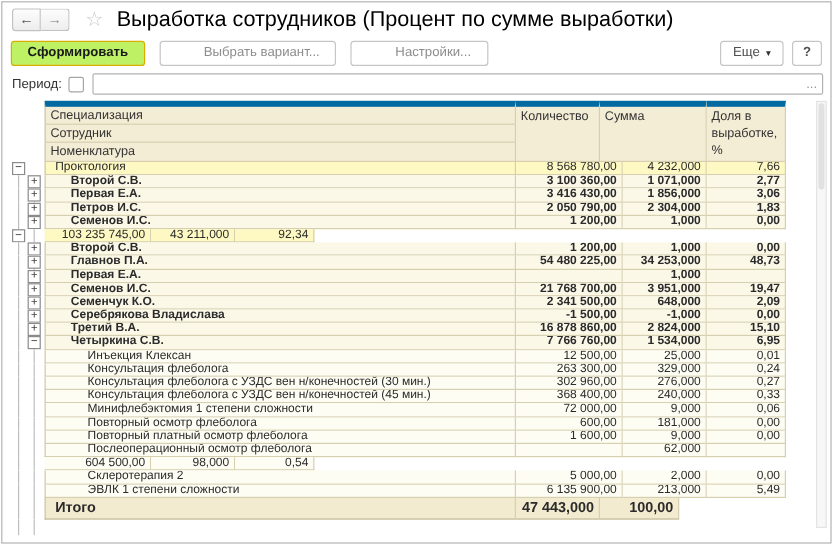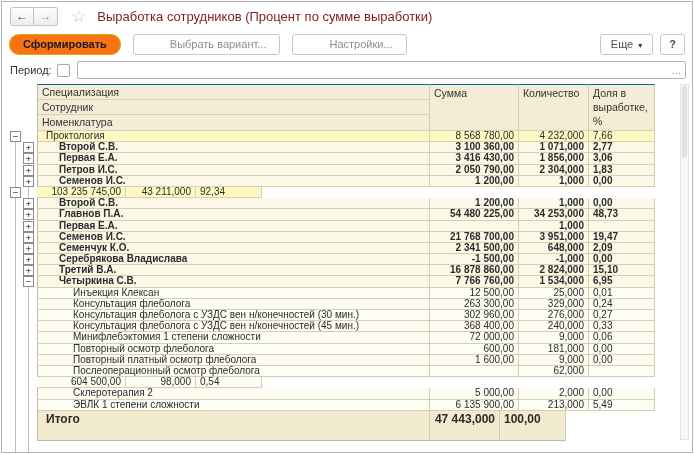--- a/index.html
+++ b/index.html
@@ -9,27 +9,27 @@
             background:#fff; overflow:hidden; }
 
   
   .topbar { position:absolute; top:0; left:0; right:0; height:28px; display:flex; align-items:center; padding-left:8px; }
   .navgrp { display:flex; }
   .nav-btn { width:24px; height:19px; border:1px solid #c2c2c2; background:linear-gradient(#fdfdfd,#ededed);
              font-size:12px; line-height:16px; text-align:center; cursor:pointer; padding:0; }
   .nav-btn.left  { border-radius:3px 0 0 3px; color:#555; }
   .nav-btn.right { border-radius:0 3px 3px 0; border-left:none; color:#9a9a9a; }
   .star { font-size:17px; color:#c9c9c9; margin:0 11px 0 13px; line-height:1; cursor:pointer; }
-  .title { font-size:13px; color:#7f1d1d; }
+  .title { font-size:18px; color:#000000; }
 
   
   .toolbar { position:absolute; top:31px; left:0; right:0; height:22px; display:flex; align-items:center; padding:0 7px; }
   .btn { height:21px; border:1px solid #c6c6c6; border-radius:3px; background:#fff;
          font-size:11px; color:#8d8d8d; padding:0 13px; cursor:pointer; font-family:inherit; }
-  .btn.primary { background:#f97316; border-color:#d9ae00; color:#1a1a1a; font-weight:700;border-radius:10px; }
+  .btn.primary { background:#bef264; border-color:#d9ae00; color:#1a1a1a; font-weight:700; }
   .btn + .btn { margin-left:12px;padding-left:36px; }
   .btn.more { margin-left:auto; color:#4f4f4f; padding:0 10px; }
   .btn.more .caret { font-size:8px; color:#333; margin-left:5px; }
   .btn.help { margin-left:7px; color:#4f4f4f; padding:0 8px; font-weight:700; }
 
   
   .period-row { position:absolute; top:58px; left:0; right:0; height:20px; display:flex; align-items:center; padding:0 6px 0 8px; }
   .plabel { font-size:11px; color:#333; }
   .checkbox { width:13px; height:13px; border:1px solid #a6a6a6; border-radius:2px; background:#fff; margin-left:5px; cursor:pointer; flex:none; }
   .pinput { flex:1; height:18px; margin-left:7px; border:1px solid #b3b3b3; border-radius:2px; background:#fff; position:relative; cursor:text; }
@@ -47,38 +47,38 @@
                  background-size:1px 100%,1px 100%; background-position:8px 0,21px 0; background-repeat:no-repeat; }
   .expander { position:absolute; top:0; width:11px; height:11px; border:1px solid #8a8a8a; background:#fff;
               font-family:"DejaVu Sans Mono", monospace; font-size:9px; line-height:9px; text-align:center; color:#444; cursor:pointer; }
   .e1 { left:3px; } .e2 { left:16px; }
 
   .c { border-right:1px solid #d6cfb0; border-bottom:1px solid #d6cfb0; overflow:hidden; white-space:nowrap;
        font-size:10px; color:#2b2b2b; }
   .cname { width:393px; padding:0 4px; border-left:1px solid #c2ba9a; }
   .csum  { width:89px; text-align:right; padding:0 4px; }
   .cqty  { width:70px; text-align:right; padding:0 4px; }
-  .cshr  { width:66px; padding:0 4px; }
-
-  .trow.header .c { background:#f4edd5; border-top:1px solid #0369a1; font-size:10.5px; color:#333; }
+  .cshr  { width:66px; text-align:right; padding:0 4px; }
+
+  .trow.header .c { background:#f4edd5; border-top:5px solid #0369a1; font-size:10.5px; color:#333; }
   .trow.header .cname { padding:0; }
   .hline { height:15px; line-height:14px; padding:0 4px; border-bottom:1px solid #d6cfb0; }
   .hline:last-child { border-bottom:none; }
   .hnum { text-align:left; white-space:normal; line-height:14px; padding-top:1px; }
 
   .trow.data { height:11.2px; }
   .trow.data .c { line-height:10.5px; }
   .trow.lvl1 .c { background:#fef9c3; }
   .trow.lvl2 .c { background:#fbf8e8;font-weight:bold; }
   .trow.lvl3 .c { background:#fefdf4; }
   .ind1 { padding-left:8px !important; }
   .ind2 { padding-left:21px !important; }
   .ind3 { padding-left:35px !important; }
 
-  .trow.total { height:30px; }
+  .trow.total { height:18px; }
   .trow.total .c { background:#f3ebcf; font-weight:700; font-size:12px; line-height:16px; border-bottom:1px solid #c2ba9a; }
 
   
   .scrollbar { position:absolute; top:82px; right:3px; width:9px; height:356px; background:#f7f7f7; border:1px solid #e4e4e4; }
   .scrollbar .thumb { margin:1px; height:72px; background:#e1e1e1; border-radius:3px; cursor:grab; }
 </style>
 </head>
 <body>
 
 <div class="window">
@@ -116,22 +116,22 @@
   </div>
 
   <div class="report-area">
     <div class="trow header">
       <div class="gutter"></div>
       <div class="c cname">
         <div class="hline">Специализация</div>
         <div class="hline">Сотрудник</div>
         <div class="hline">Номенклатура</div>
       </div>
+      <div class="c cqty hnum">Количество</div>
       <div class="c csum hnum">Сумма</div>
-      <div class="c cqty hnum">Количество</div>
       <div class="c cshr hnum">Доля в выработке, %</div>
     </div>
 
     <div id="rows-slot">
         <div class="trow data lvl1 ga">
           <div class="gutter">
             <span class="expander e1">−</span>
           </div>
           <div class="c cname ind1">Проктология</div>
           <div class="c csum">8 568 780,00</div>

